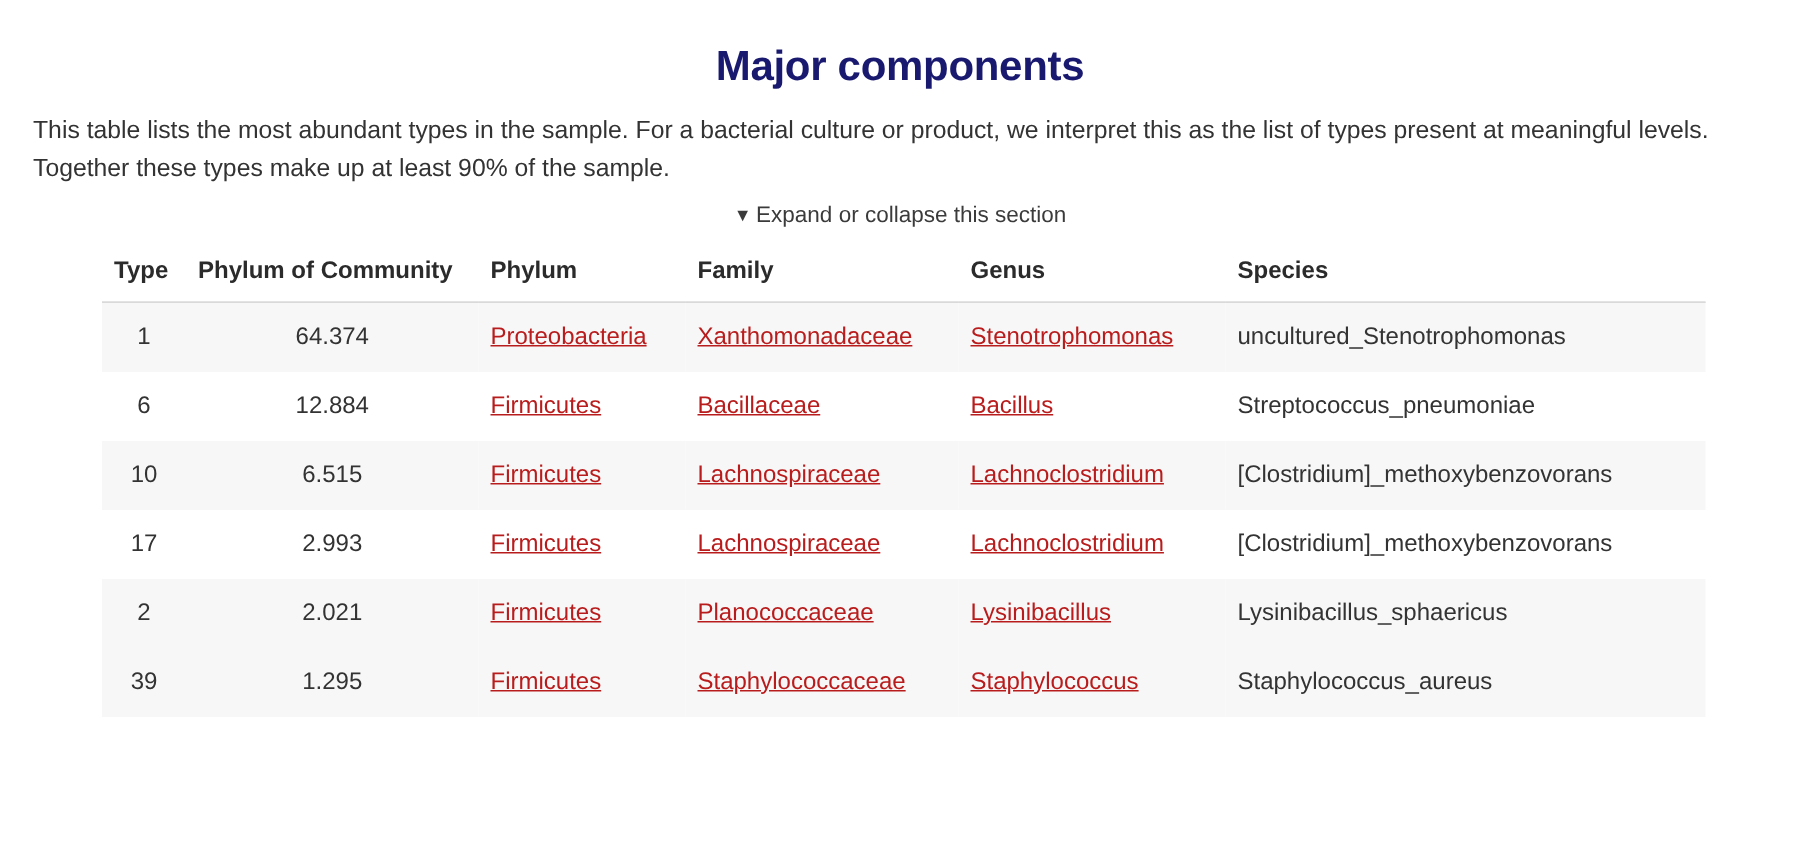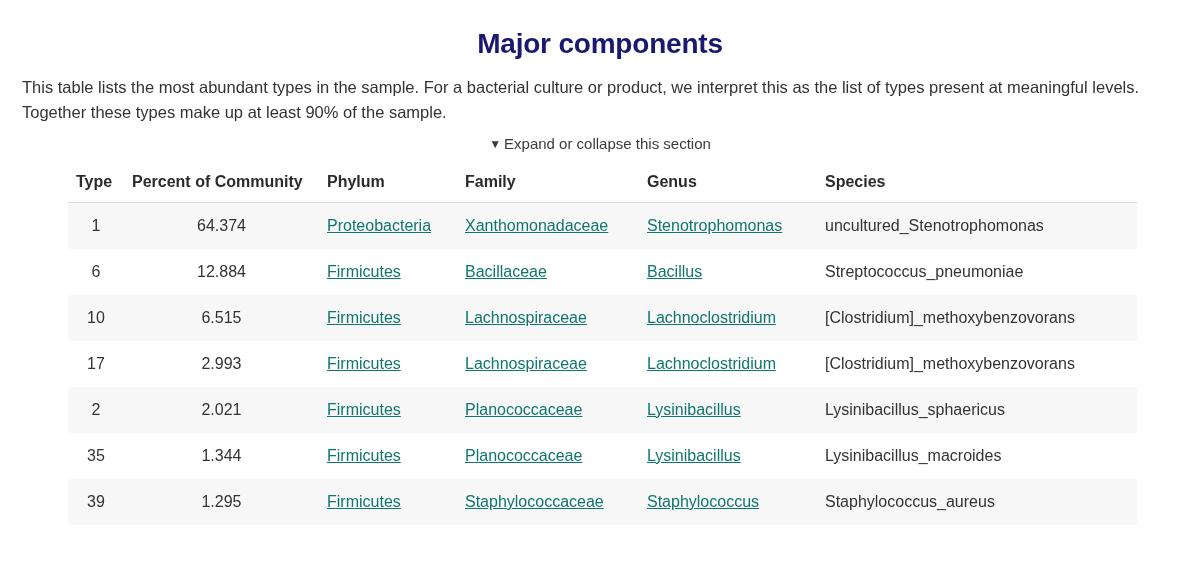--- a/index.html
+++ b/index.html
@@ -101,21 +101,21 @@
   col.c-type      { width: 56px;  }
   col.c-percent   { width: 195px; }
   col.c-phylum    { width: 138px; }
   col.c-family    { width: 182px; }
   col.c-genus     { width: 178px; }
   col.c-species   { width: 320px; }
 
   th.a-center, td.a-center { text-align: center; }
 
   a.taxon-link {
-    color: #0f766e;
+    color: #b91c1c;
     text-decoration: underline;
     text-underline-offset: 1px;
     cursor: pointer;
   }
 </style>
 </head>
 <body>
 
 <div class="page">
 
@@ -133,21 +133,21 @@
         <col class="c-type">
         <col class="c-percent">
         <col class="c-phylum">
         <col class="c-family">
         <col class="c-genus">
         <col class="c-species">
       </colgroup>
       <thead>
         <tr>
             <th class="a-center">Type</th>
-            <th class="a-center">Percent of Community</th>
+            <th class="a-center">Phylum of Community</th>
             <th>Phylum</th>
             <th>Family</th>
             <th>Genus</th>
             <th>Species</th>
           </tr>
       </thead>
       <tbody>
           <tr class="odd">
             <td class="a-center">1</td>
             <td class="a-center">64.374</td>
@@ -181,28 +181,20 @@
             <td>[Clostridium]_methoxybenzovorans</td>
           </tr>
           <tr class="odd">
             <td class="a-center">2</td>
             <td class="a-center">2.021</td>
             <td><a class="taxon-link">Firmicutes</a></td>
             <td><a class="taxon-link">Planococcaceae</a></td>
             <td><a class="taxon-link">Lysinibacillus</a></td>
             <td>Lysinibacillus_sphaericus</td>
           </tr>
-          <tr class="even">
-            <td class="a-center">35</td>
-            <td class="a-center">1.344</td>
-            <td><a class="taxon-link">Firmicutes</a></td>
-            <td><a class="taxon-link">Planococcaceae</a></td>
-            <td><a class="taxon-link">Lysinibacillus</a></td>
-            <td>Lysinibacillus_macroides</td>
-          </tr>
           <tr class="odd">
             <td class="a-center">39</td>
             <td class="a-center">1.295</td>
             <td><a class="taxon-link">Firmicutes</a></td>
             <td><a class="taxon-link">Staphylococcaceae</a></td>
             <td><a class="taxon-link">Staphylococcus</a></td>
             <td>Staphylococcus_aureus</td>
           </tr>
         </tbody>
     </table>

